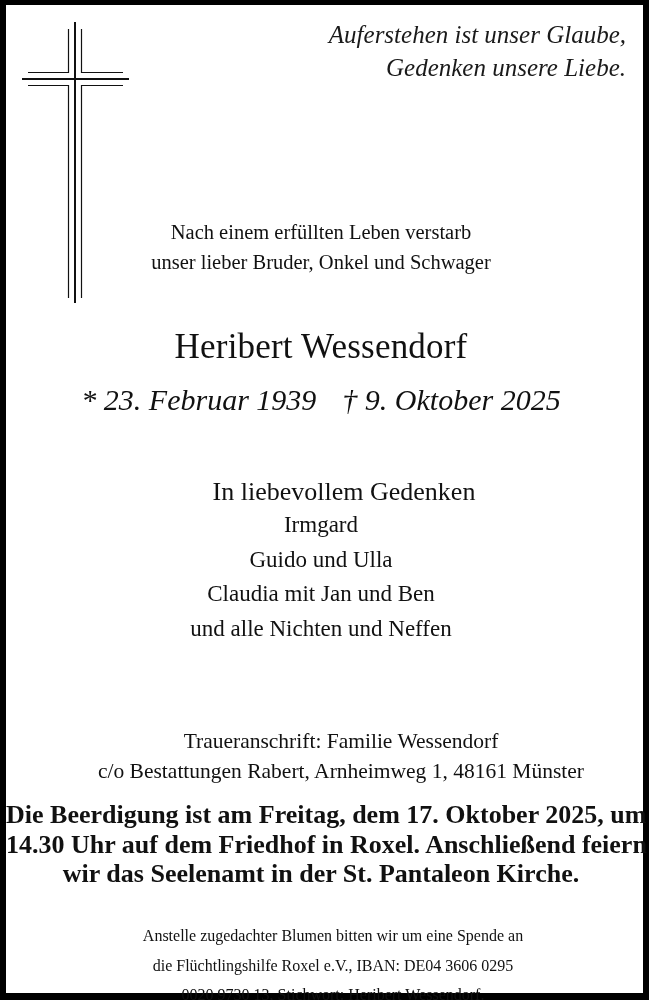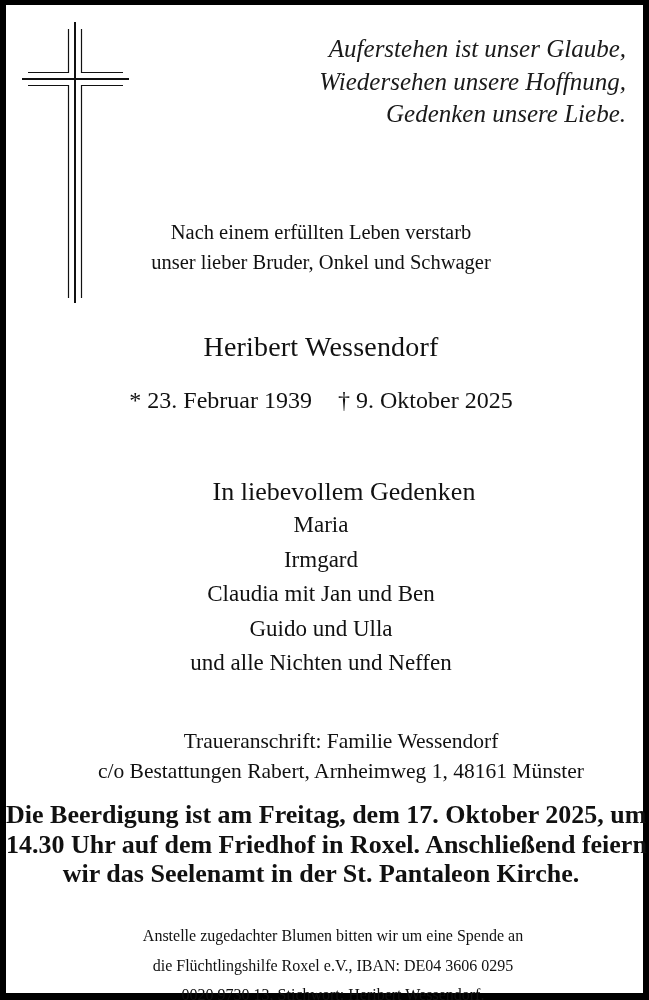--- a/index.html
+++ b/index.html
@@ -1,23 +1,23 @@
 <!DOCTYPE html>
 <html><head>
 <meta charset="utf-8">
 <style>
   html, body { margin:0; padding:0; }
   body { width:649px; height:1000px; background:#000; position:relative; overflow:hidden; font-family:"Liberation Serif", "DejaVu Serif", serif; color:#111; }
   .card { position:absolute; left:6px; top:5px; width:637px; height:988px; background:#fff; }
   .cross { position:absolute; left:0; top:0; }
-  .verse { position:absolute; right:17px; top:28px; text-align:right; font-style:italic; font-size:25px; line-height:32.5px; color:#1a1a1a; }
+  .verse { position:absolute; right:17px; top:14px; text-align:right; font-style:italic; font-size:25px; line-height:32.5px; color:#1a1a1a; }
   .center { position:absolute; left:0; width:630px; text-align:center; }
   .intro { top:212px; font-size:20.5px; line-height:30px; }
-  .name { top:317px; font-size:28px; line-height:50px; letter-spacing:0.2px; }
-  .dates { top:377px; font-size:24px; line-height:36px; }
+  .name { top:317px; font-size:35px; line-height:50px; letter-spacing:0.2px; }
+  .dates { top:377px; font-size:30px; line-height:36px;font-style:italic; }
   .dates .gap { display:inline-block; width:26px; }
   .gedenken { top:472px; font-size:26px; line-height:30px;margin-left:23px; }
   .family { top:503px; font-size:23px; line-height:34.5px; }
   .address { top:722px; font-size:21.5px; line-height:29.5px;padding-left:20px; }
   .burial { top:795px; font-size:26px; line-height:29.5px;font-weight:bold; }
   .donation { top:916px; font-size:16px; line-height:29.5px;margin-left:12px; }
   .line { display:block; white-space:nowrap; }
 </style>
 </head>
 <body>
@@ -42,42 +42,40 @@
       <line x1="22" y1="67.5" x2="62.5" y2="67.5" stroke-width="1.2"></line>
       <line x1="75.5" y1="67.5" x2="117" y2="67.5" stroke-width="1.2"></line>
 
       <line x1="22" y1="80.5" x2="62.5" y2="80.5" stroke-width="1.2"></line>
       <line x1="75.5" y1="80.5" x2="117" y2="80.5" stroke-width="1.2"></line>
     </g>
   </svg>
 
   <div class="verse">
     <span class="line">Auferstehen ist unser Glaube,</span>
-    <span class="line">Wiedersehen unsere Hoffnung,</span>
     <span class="line">Gedenken unsere Liebe.</span>
   </div>
 
   <div class="center intro">
     <span class="line">Nach einem erfüllten Leben verstarb</span>
     <span class="line">unser lieber Bruder, Onkel und Schwager</span>
   </div>
 
   <div class="center name">Heribert Wessendorf</div>
 
   <div class="center dates">
     <span>* 23. Februar 1939</span><span class="gap"></span><span>† 9. Oktober 2025</span>
   </div>
 
   <div class="center gedenken">In liebevollem Gedenken</div>
 
   <div class="center family">
-    <span class="line">Maria</span>
     <span class="line">Irmgard</span>
+    <span class="line">Guido und Ulla</span>
     <span class="line">Claudia mit Jan und Ben</span>
-    <span class="line">Guido und Ulla</span>
     <span class="line">und alle Nichten und Neffen</span>
   </div>
 
   <div class="center address">
     <span class="line">Traueranschrift: Familie Wessendorf</span>
     <span class="line">c/o Bestattungen Rabert, Arnheimweg 1, 48161 Münster</span>
   </div>
 
   <div class="center burial">
     <span class="line">Die Beerdigung ist am Freitag, dem 17. Oktober 2025, um</span>

